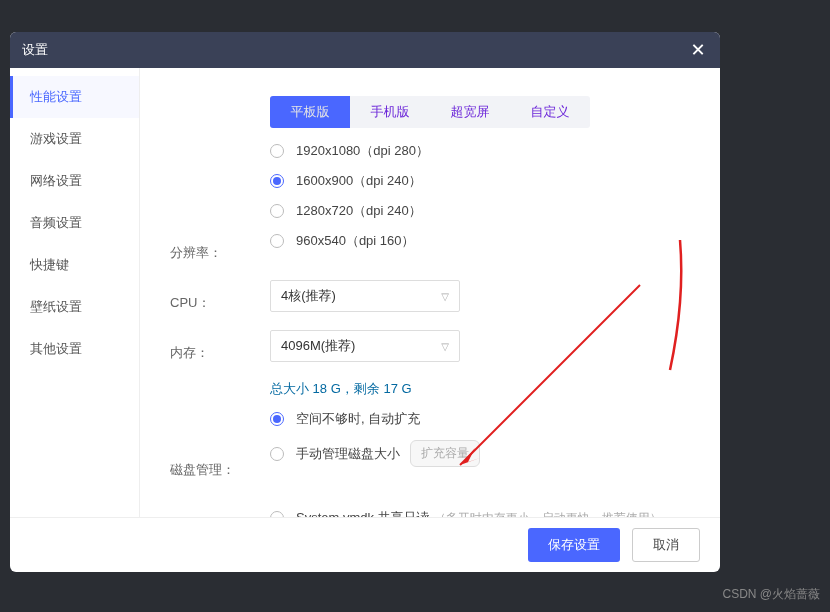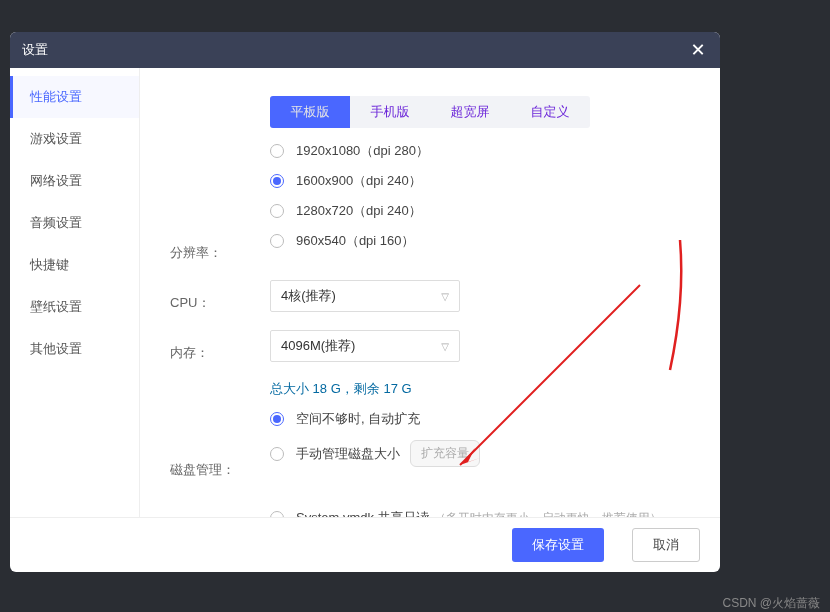--- a/index.html
+++ b/index.html
@@ -143,21 +143,21 @@
       color: #aaa;
       margin-left: 10px;
       cursor: default;
       border-radius: 6px;
     }
     .footer {
       padding: 10px 20px;
       border-top: 1px solid #eee;
       display: flex;
       justify-content: flex-end;
-      gap: 28px;
+      gap: 12px;
     }
     .btn-primary {
       background: #4a67ff;
       color: #fff;
       border: none;
       padding: 7px 20px;
       font-size: 13px;
       border-radius: 3px;
       cursor: pointer;
     }
@@ -166,21 +166,21 @@
       color: #444;
       border: 1px solid #ccc;
       padding: 7px 20px;
       font-size: 13px;
       border-radius: 3px;
       cursor: pointer;
       text-align: center;
     }
     .watermark {
       position: absolute;
-      bottom: 0;
+      bottom: 9px;
       right: 10px;
       color: #888;
       font-size: 12px;
     }
   </style>
 </head>
 <body>
 
 <div class="dialog">
   <div class="titlebar">

